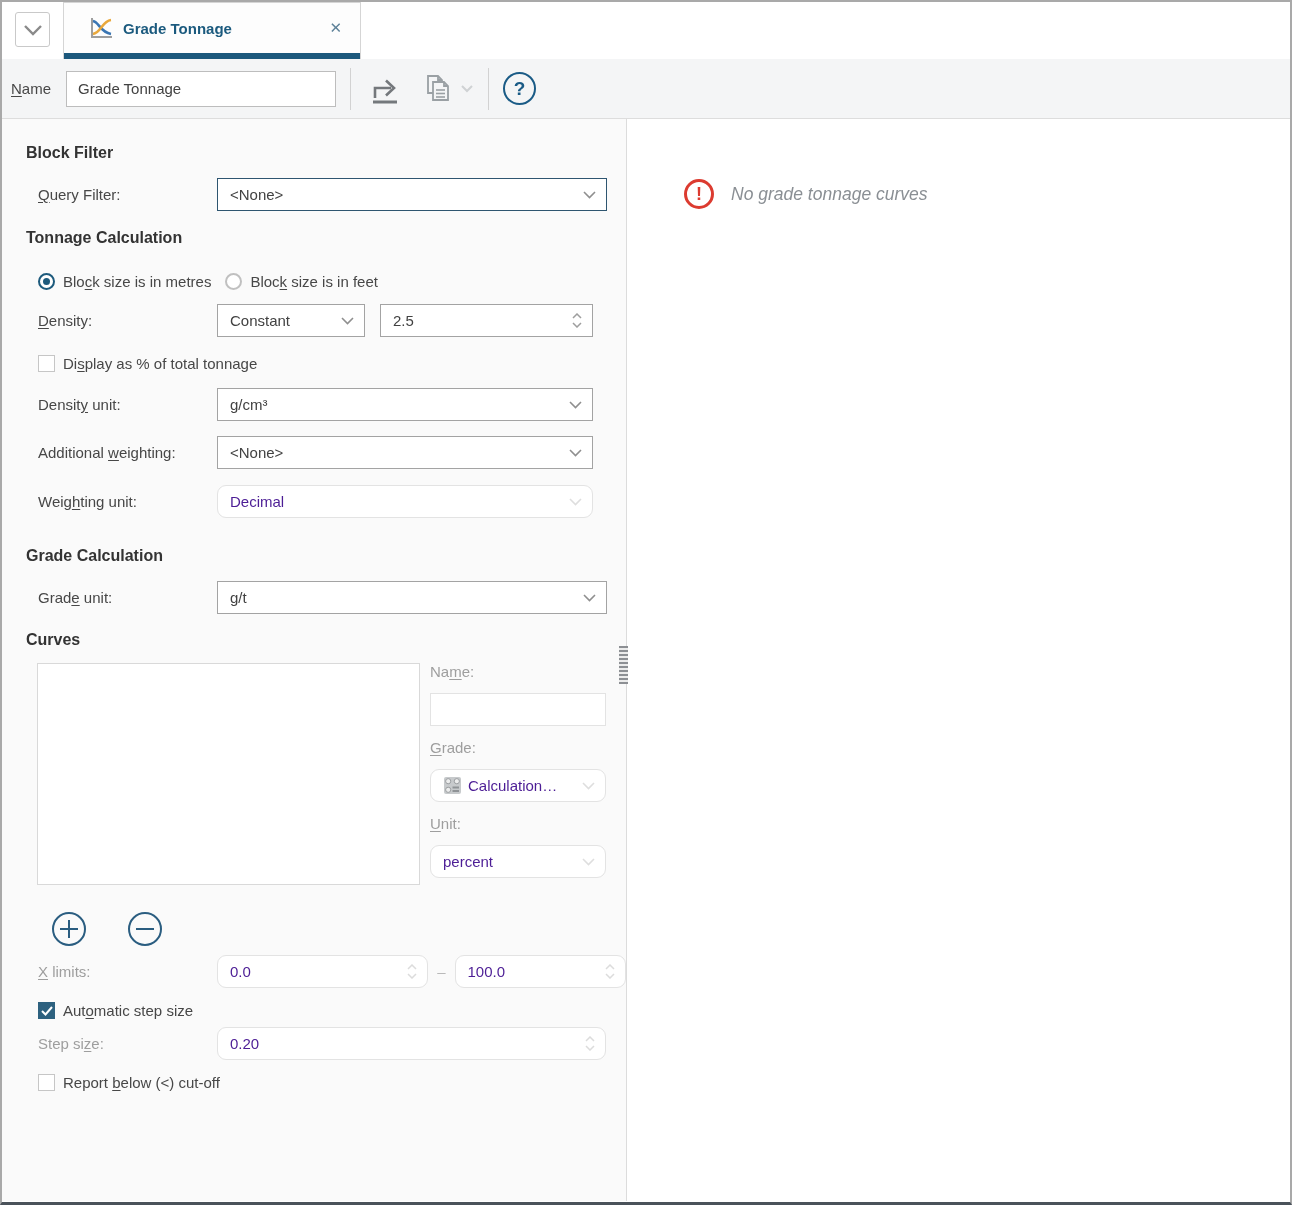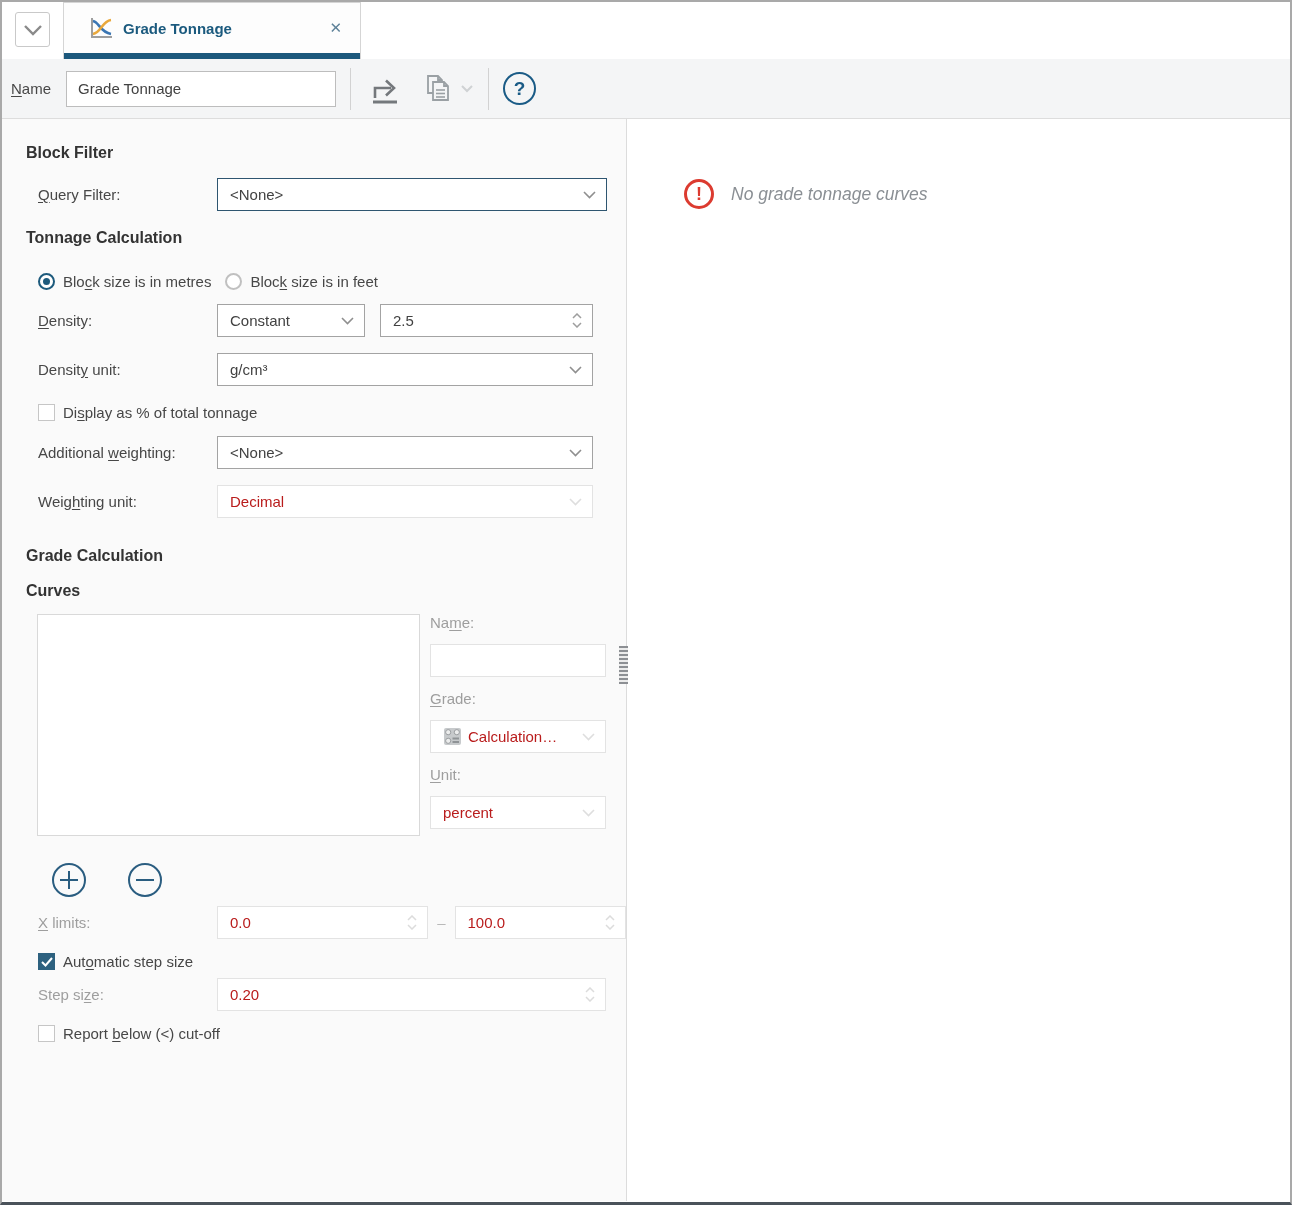--- a/index.html
+++ b/index.html
@@ -92,21 +92,21 @@
   .lbl { width: 179px; margin-left: 12px; font-size: 15px; color: #474747; flex-shrink: 0; }
   .lbl.dis, .dlabel.dis { color: #9e9e9e; }
   u { text-decoration: underline; text-underline-offset: 2px; }
 
   .combo, .spin {
     height: 33px; background: #fff; border: 1px solid #a3a3a3;
     display: flex; align-items: center; justify-content: space-between;
     font-size: 15px; color: #424242; padding: 0 10px 0 12px; cursor: pointer;
   }
   .combo.focused { border: 1.5px solid #2E5570; }
-  .combo.dis, .spin.dis { border-color: #e3e3e3; color: #b91c1c; cursor: default; }
+  .combo.dis, .spin.dis { border-color: #e3e3e3; color: #4c1d95; cursor: default; border-radius: 9px; }
   .combo .val { white-space: nowrap; overflow: hidden; text-overflow: ellipsis; }
   .w390 { width: 390px; } .w376 { width: 376px; } .w148 { width: 148px; }
   .w213 { width: 213px; } .w184 { width: 222px; } .w180 { width: 180px; }
   .w389 { width: 389px; } .w176 { width: 176px; }
   .spin-arrows { display: flex; flex-direction: column; gap: 3px; align-items: center; cursor: pointer; }
 
   .cbox {
     width: 17px; height: 17px; border: 1px solid #c6c6c6; background: #fff;
     display: flex; align-items: center; justify-content: center;
     margin-left: 12px; flex-shrink: 0; cursor: pointer;
@@ -275,37 +275,37 @@
             <svg width="10" height="6" viewBox="0 0 10 6">
                 <polyline points="1,5 5,1 9,5" fill="none" stroke="#9e9e9e" stroke-width="1.5"></polyline>
               </svg>
             <svg width="10" height="6" viewBox="0 0 10 6">
                 <polyline points="1,1 5,5 9,1" fill="none" stroke="#9e9e9e" stroke-width="1.5"></polyline>
               </svg>
           </span>
         </div>
       </div>
 
+      <div class="row mt18">
+        <span class="cbox"></span>
+        <span class="cb-label">Di<u>s</u>play as % of total tonnage</span>
+      </div>
+
       <div class="row mt16">
         <span class="lbl">Densit<u>y</u> unit:</span>
         <div class="combo w376">
           <span class="val">g/cm³</span>
           <span style="display:flex">
             <svg width="13" height="8" viewBox="0 0 13 8">
                 <polyline points="1,1 6.5,6.5 12,1" fill="none" stroke="#8f8f8f" stroke-width="1.6"></polyline>
               </svg>
           </span>
         </div>
       </div>
 
-      <div class="row mt18">
-        <span class="cbox"></span>
-        <span class="cb-label">Di<u>s</u>play as % of total tonnage</span>
-      </div>
-
       <div class="row mt15">
         <span class="lbl">Additional <u>w</u>eighting:</span>
         <div class="combo w376">
           <span class="val">&lt;None&gt;</span>
           <span style="display:flex">
             <svg width="13" height="8" viewBox="0 0 13 8">
                 <polyline points="1,1 6.5,6.5 12,1" fill="none" stroke="#8f8f8f" stroke-width="1.6"></polyline>
               </svg>
           </span>
         </div>
@@ -318,20 +318,31 @@
           <span style="display:flex">
             <svg width="13" height="8" viewBox="0 0 13 8">
                 <polyline points="1,1 6.5,6.5 12,1" fill="none" stroke="#dedede" stroke-width="1.6"></polyline>
               </svg>
           </span>
         </div>
       </div>
 
       <h3 class="sect mt29">Grade Calculation</h3>
 
+      <div class="row mt16">
+        <span class="lbl">Grad<u>e</u> unit:</span>
+        <div class="combo w390">
+          <span class="val">g/t</span>
+          <span style="display:flex">
+            <svg width="13" height="8" viewBox="0 0 13 8">
+                <polyline points="1,1 6.5,6.5 12,1" fill="none" stroke="#8f8f8f" stroke-width="1.6"></polyline>
+              </svg>
+          </span>
+        </div>
+      </div>
 
       <h3 class="sect mt17">Curves</h3>
 
       <div class="curves-wrap mt14">
         <div class="curves-list"></div>
         <div class="curves-side">
           <div class="dlabel dis">Na<u>m</u>e:</div>
           <input class="curve-name-input" type="text" value="" style="">
           <div class="dlabel dis mt13"><u>G</u>rade:</div>
           <div class="combo dis w176 mt12">

